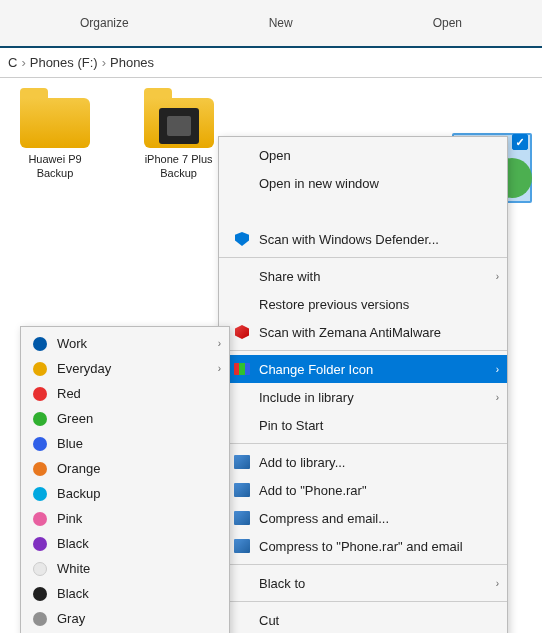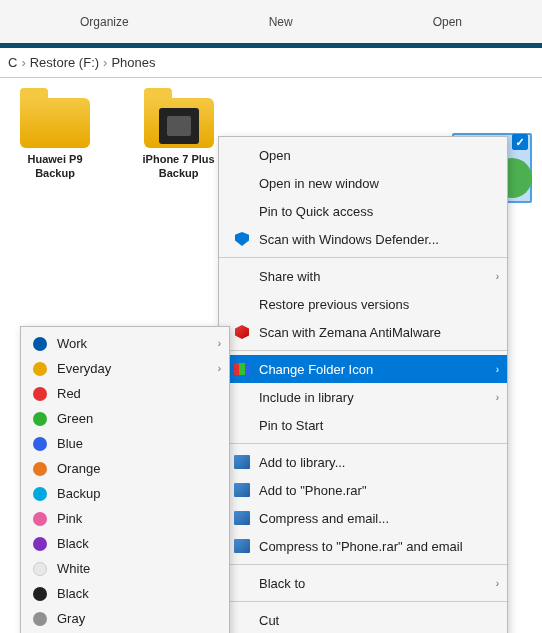--- a/index.html
+++ b/index.html
@@ -10,21 +10,21 @@
       font-family: 'Segoe UI', Arial, sans-serif;
       font-size: 13px;
       overflow: hidden;
       position: relative;
     }
 
     
     .toolbar {
       height: 48px;
       background: #f5f5f5;
-      border-bottom: 5px solid #0c4a6e;
+      border-bottom: 2px solid #0c4a6e;
       display: flex;
       align-items: center;
       justify-content: space-around;
       padding: 0 10px;
     }
     .toolbar-item {
       color: #444;
       font-size: 12px;
       cursor: pointer;
     }
@@ -54,21 +54,20 @@
 
     
     .folder-item {
       display: inline-flex;
       flex-direction: column;
       align-items: center;
       width: 90px;
       margin-right: 10px;
       cursor: pointer;
       vertical-align: top;
-      font-weight: bold;
     }
     .folder-icon {
       width: 70px;
       height: 60px;
       position: relative;
     }
     .folder-body {
       width: 70px;
       height: 50px;
       background: linear-gradient(180deg, #f5c842 0%, #e8a800 100%);
@@ -267,21 +266,21 @@
 
 <div class="toolbar">
   <span class="toolbar-item">Organize</span>
   <span class="toolbar-item">New</span>
   <span class="toolbar-item">Open</span>
 </div>
 
 <div class="address-bar">
   <span>C</span>
   <span class="sep">›</span>
-  <span>Restore (F:)</span>
+  <span>Phones (F:)</span>
   <span class="sep">›</span>
   <span>Phones</span>
 </div>
 
 <div class="file-area">
 
   
   <div class="folder-item" style="margin-right: 30px;">
     <div class="folder-icon">
       <div class="folder-tab"></div>
@@ -313,21 +312,20 @@
     <div class="menu-item">
       <span class="menu-icon"></span>
       <span>Open</span>
     </div>
     <div class="menu-item">
       <span class="menu-icon"></span>
       <span>Open in new window</span>
     </div>
     <div class="menu-item">
       <span class="menu-icon"></span>
-      <span>Pin to Quick access</span>
     </div>
     <div class="menu-item">
       <span class="menu-icon">
           <div class="icon-shield"></div>
         </span>
       <span>Scan with Windows Defender...</span>
     </div>
     <hr class="menu-divider">
     <div class="menu-item">
       <span class="menu-icon"></span>

